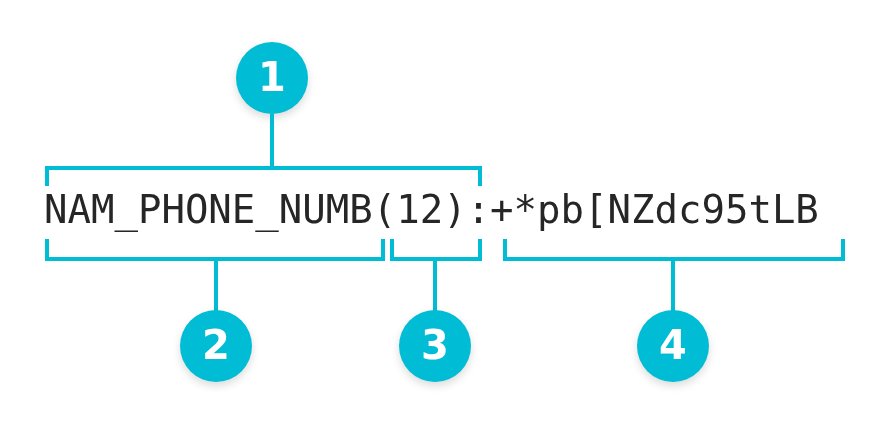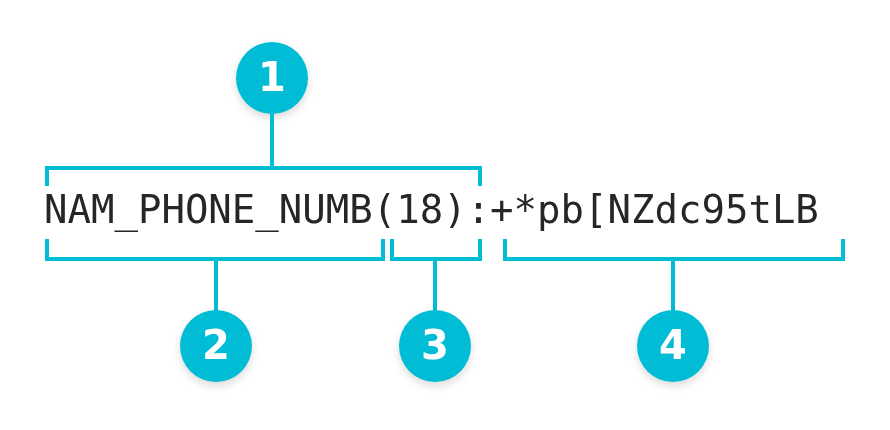--- a/index.html
+++ b/index.html
@@ -77,21 +77,21 @@
 
   <div class="badge" style="left:236px; top:42px;">
     <span>1</span>
   </div>
   <div class="stem" style="left:270px; top:114px; height:54px;"></div>
 
   <div class="rail" style="left:45px; top:166px; width:437px;"></div>
   <div class="tick" style="left:45px; top:166px; height:20px;"></div>
   <div class="tick" style="left:478px; top:166px; height:20px;"></div>
 
-  <div class="code-string">NAM_PHONE_NUMB(18):+*pb[NZdc95tLB</div>
+  <div class="code-string">NAM_PHONE_NUMB(12):+*pb[NZdc95tLB</div>
 
   <div class="rail" style="left:45px; top:257px; width:340px;"></div>
   <div class="tick" style="left:45px; top:239px; height:22px;"></div>
   <div class="tick" style="left:381px; top:239px; height:22px;"></div>
   <div class="stem" style="left:214px; top:257px; height:56px;"></div>
   <div class="badge" style="left:180px; top:310px;">
     <span>2</span>
   </div>
 
   <div class="rail" style="left:390px; top:257px; width:92px;"></div>

